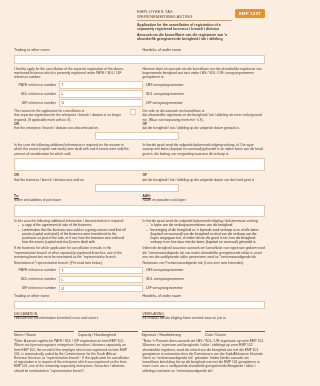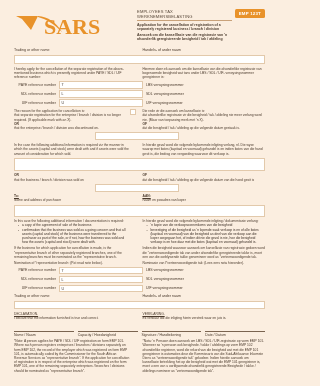--- a/index.html
+++ b/index.html
@@ -77,27 +77,20 @@
   .sigcell:last-child{margin-right:0;}
   .sigcell .cap{font-size:3.5px;color:#4a3a2c;}
   .sigspace{height:11px;}
 </style>
 </head>
 <body>
 
 <div class="page">
 
   <div class="header">
-    <div class="logo">
-      <svg width="112" height="30" viewBox="0 0 112 30">
-        <path d="M2 6 L24 6 L17 20 L8 9 Z" fill="#e8922a"></path>
-        <path d="M24 6 C34 7 42 12 48 22 C40 14 32 9 24 7 Z" fill="#e8922a"></path>
-        <text x="30" y="24" font-family="Liberation Serif, serif" font-size="22" font-weight="bold" fill="#e8922a" letter-spacing="0">SARS</text>
-      </svg>
-    </div>
     <div class="hdr-text">
       <div class="hdr-l1">EMPLOYEES TAX</div>
       <div class="hdr-l2">WERKNEMERSBELASTING</div>
       <div class="hdr-sub">Application for the cancellation of registration of a separately registered business / branch / division</div>
       <div class="hdr-sub">Aansoek om die kanselllasie van die registrasie van 'n afsonderlik geregistreerde besigheid / tak / afdeling</div>
     </div>
     <div class="badge">EMP 123T</div>
   </div>
 
   <div class="row">

